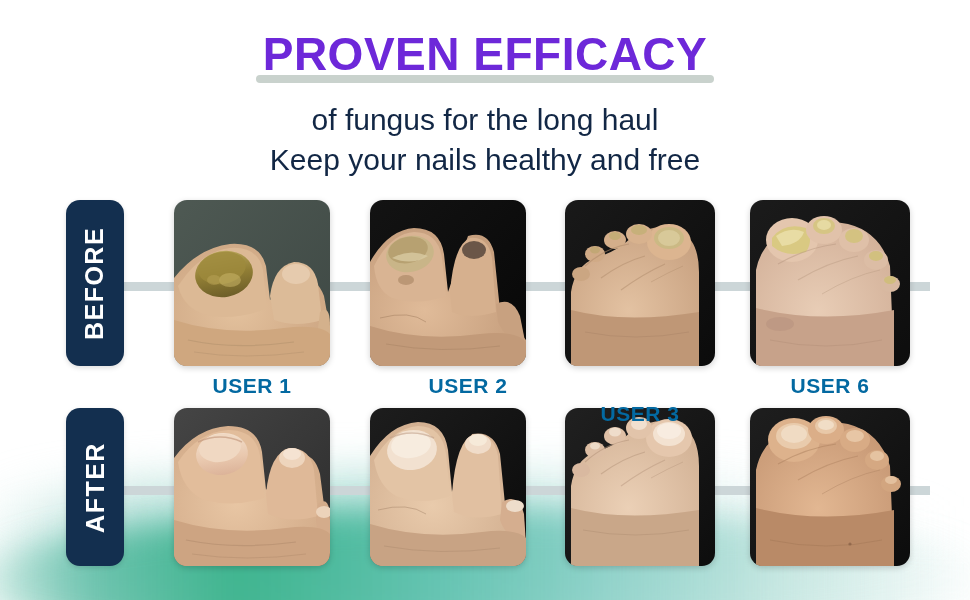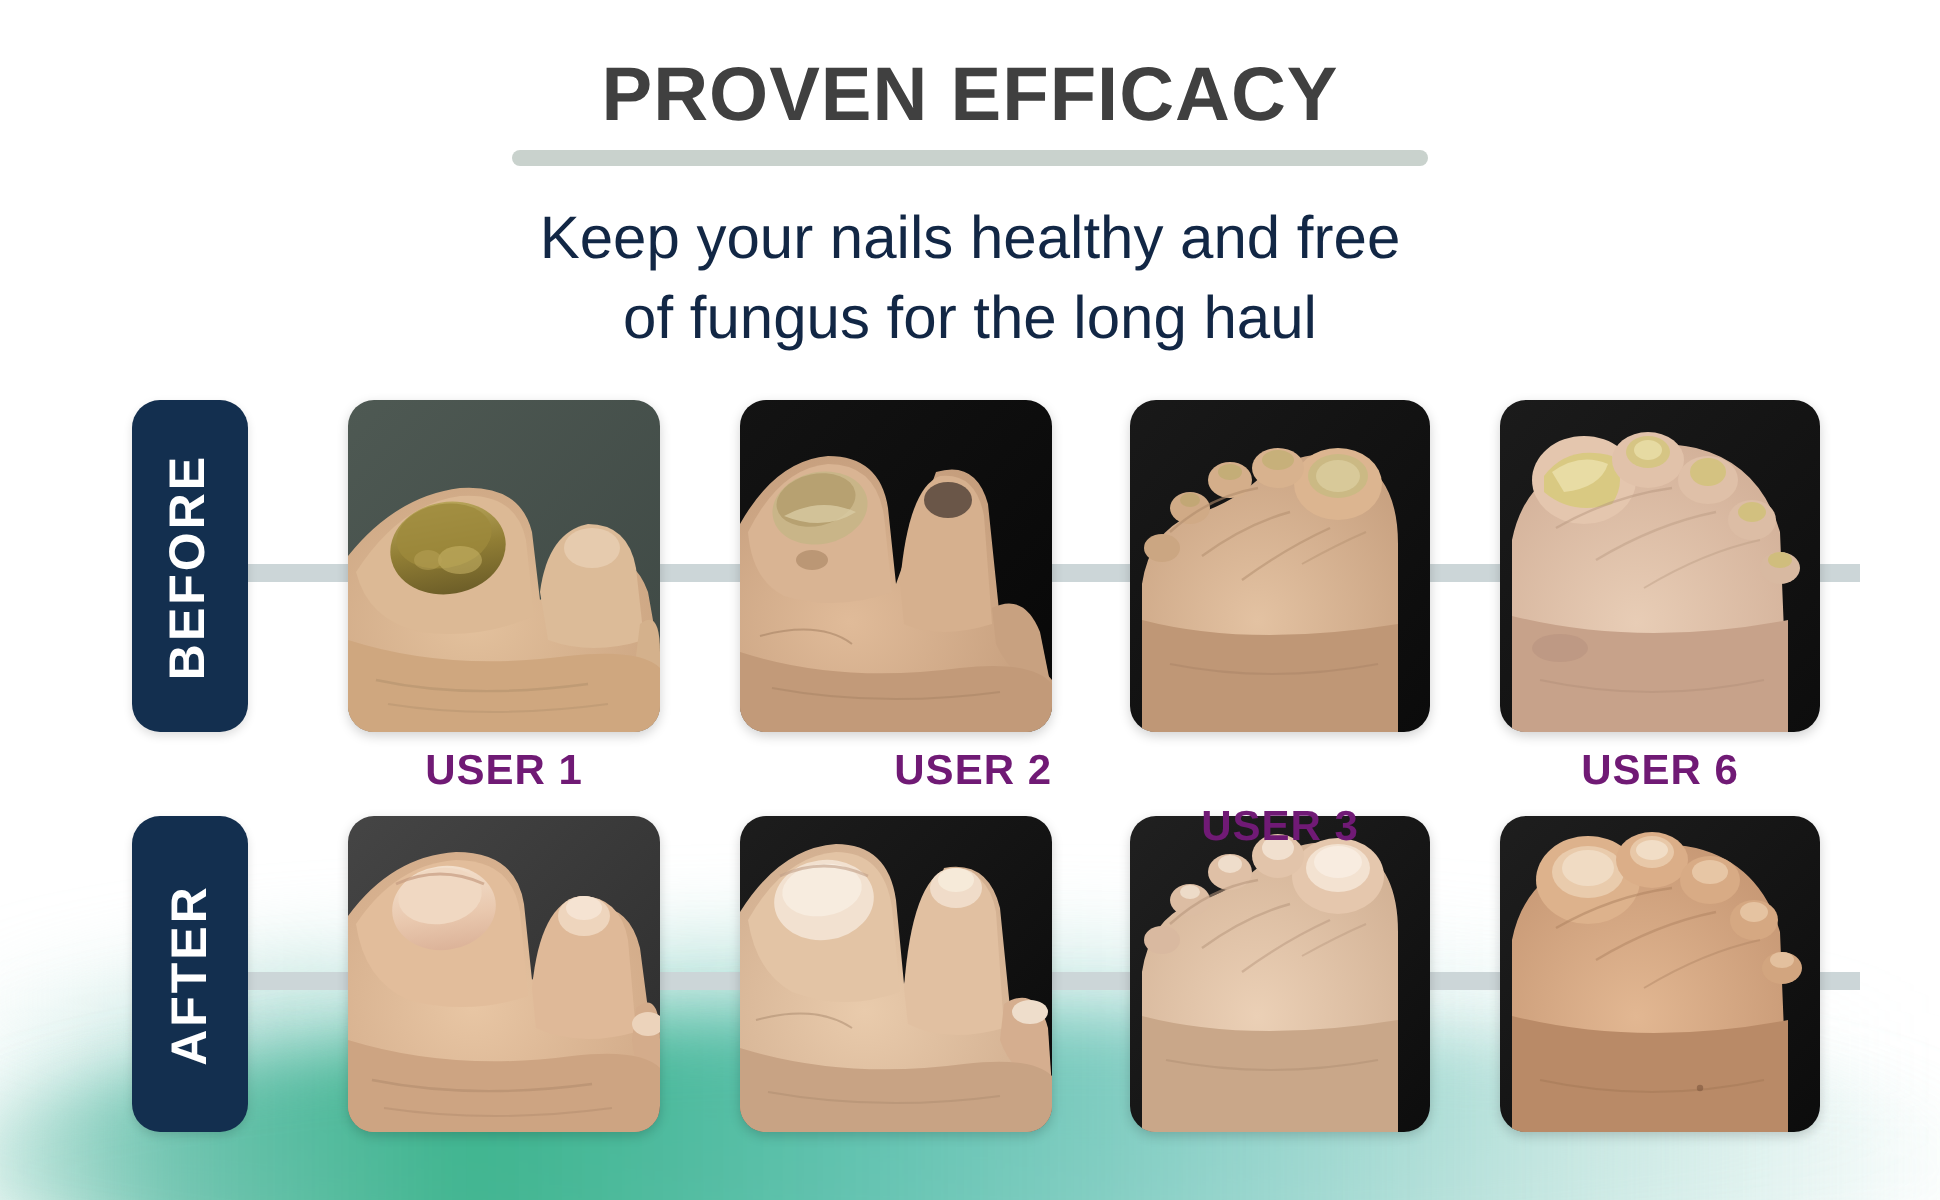--- a/index.html
+++ b/index.html
@@ -75,24 +75,24 @@
        rgba(160,216,206,0.26) 38%,
        rgba(195,230,226,0.16) 62%,
        rgba(240,250,248,0.00) 88%);
   }
 
   
   .title {
     position: absolute;
     top: 27px; left: 0; width: 970px;
     text-align: center;
-    font-size: 38px;
+    font-size: 46px;
     font-weight: bold;
     letter-spacing: 0.5px;
-    color: #404040;
+    color: #6d28d9;
     font-family: "Liberation Sans", sans-serif;
   }
   .divider {
     position: absolute;
     top: 75px; left: 256px;
     width: 458px; height: 8px;
     border-radius: 4px;
     background: #c9d2cd;
   }
   .subtitle {
@@ -150,41 +150,41 @@
   .tile svg { display: block; width: 100%; height: 100%; }
 
   
   .user-label {
     position: absolute;
     top: 374px;
     text-align: center;
     font-size: 21px;
     font-weight: bold;
     letter-spacing: 0.5px;
-    color: #701a75;
+    color: #0369a1;
     font-family: "Liberation Sans", sans-serif;
   }
 </style>
 </head>
 <body>
 
 <div class="page">
 
   <div class="wave-layer">
     <div class="wave wave-d"></div>
     <div class="wave wave-c"></div>
     <div class="wave wave-b"></div>
     <div class="wave wave-a"></div>
   </div>
 
   <div class="title">PROVEN EFFICACY</div>
   <div class="divider"></div>
   <div class="subtitle">
+    <div>of fungus for the long haul</div>
     <div>Keep your nails healthy and free</div>
-    <div>of fungus for the long haul</div>
   </div>
 
   <div class="connector before"></div>
   <div class="connector after"></div>
 
   <div class="tile" style="left:174px; top:200px; width:156px; height:166px;">
     <svg viewBox="0 0 156 166" preserveAspectRatio="none">
       <defs>
         <linearGradient id="bg1b" x1="0" y1="0" x2="1" y2="1">
           <stop offset="0" stop-color="#4e5953"></stop>
@@ -444,17 +444,17 @@
   </div>
 
   <div class="badge badge-before">
     <span>BEFORE</span>
   </div>
   <div class="badge badge-after">
     <span>AFTER</span>
   </div>
 
   <div class="user-label" style="left:174px; width:156px;">USER 1</div>
-  <div class="user-label" style="left:370px; width:156px;text-align:right;">USER 2</div>
+  <div class="user-label" style="left:390px; width:156px;">USER 2</div>
   <div class="user-label" style="left:565px; width:150px;margin-top:28px;">USER 3</div>
   <div class="user-label" style="left:750px; width:160px;">USER 6</div>
 
 </div>
 
 </body></html>

